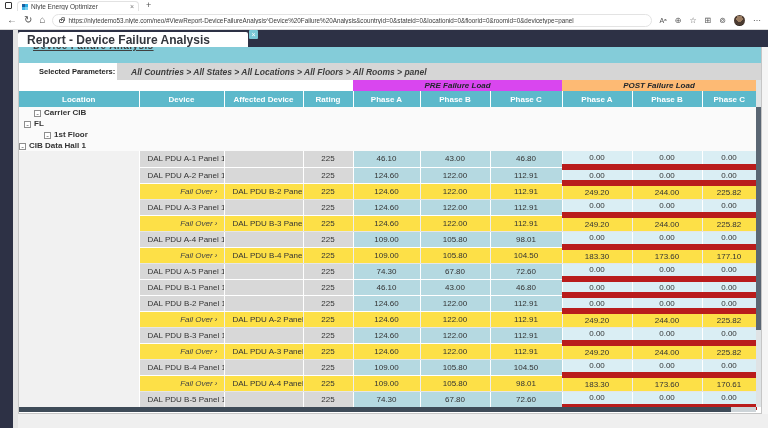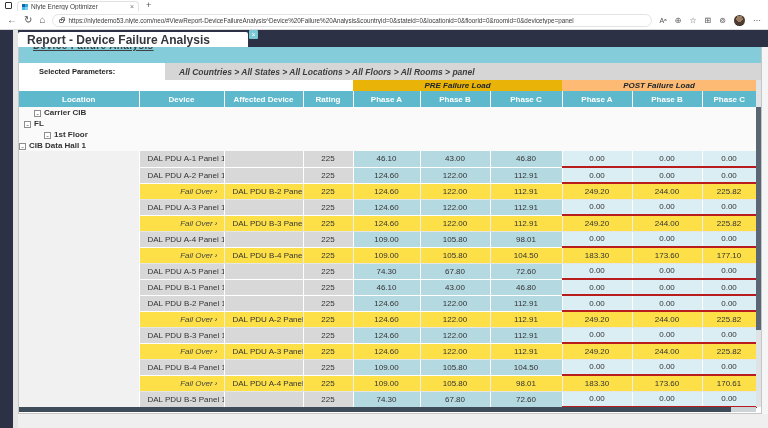--- a/index.html
+++ b/index.html
@@ -47,46 +47,46 @@
   
   .panel { position:absolute; left:18px; top:17px; right:6px; bottom:14px; background:#fff;
            border:1px solid #c6c6c6; border-top:none; }
   .title-band { position:absolute; left:0; right:0; top:0; height:16px; background:#84ccd9; overflow:hidden; }
   .title-band span { position:absolute; left:14px; top:-7px; color:#404040; font-weight:bold;
                      font-size:10px; letter-spacing:0.4px; white-space:nowrap;text-decoration:underline; }
   .params { position:absolute; left:0; right:0; top:16px; height:17px; display:flex;padding-left:16px; }
   .params-label { width:82px; background:#fff; font-size:7.5px; font-weight:bold; color:#1e1e1e;
                   display:flex; align-items:center; padding-left:4px; }
   .params-value { flex:1; background:#d6d6d6; font-size:8.5px; font-weight:bold; font-style:italic;
-                  color:#3c3c3c; display:flex; align-items:center; padding-left:14px; white-space:nowrap; overflow:hidden;margin-left:48px; }
+                  color:#3c3c3c; display:flex; align-items:center; padding-left:14px; white-space:nowrap; overflow:hidden; }
   
   .grid { position:absolute; left:0; top:33px; width:737px; border-collapse:collapse; table-layout:fixed;
           font-size:8px; color:#333; }
   .grid td, .grid th { overflow:hidden; white-space:nowrap; padding:0; }
   tr.ghead { height:11px; }
   tr.ghead th { font-size:8px; font-weight:bold; font-style:italic; color:#20262b; text-align:center; }
   th.gh-blank { background:#fff; }
-  th.gh-pre  { background:#eab308; }
+  th.gh-pre  { background:#d946ef; }
   th.gh-post { background:#fdba74;margin-left:41px; }
   tr.chead { height:16px; }
   tr.chead th { background:#5db9cb; color:#fff; font-size:8px; font-weight:bold; text-align:center;
                 border-right:1px solid rgba(255,255,255,0.55); }
   tr.chead th:last-child { border-right:none; }
   tr.tree-row { height:11px; }
   tr.tree-row td { background:#fafafa; font-weight:bold; font-size:8px; color:#333; }
   .treebox { display:inline-block; width:7px; height:7px; border:1px solid #8e8e8e; background:#fff;
              color:#555; font-size:8px; line-height:5px; text-align:center; margin-right:3px;
              vertical-align:-1px; font-weight:normal; }
   tr.drow { height:16px; }
   td.loc { background:#f1f1f1; border-right:1px solid #fff; }
   tr.dev-row td.c-dev { background:#d8d8d8; padding-left:8px; border-right:1px solid #fff; border-bottom:1px solid #fff; }
   tr.dev-row td.c-aff { background:#d8d8d8; border-right:1px solid #fff; border-bottom:1px solid #fff; }
   tr.dev-row td.c-rat { background:#d8d8d8; text-align:center; border-right:1px solid #fff; border-bottom:1px solid #fff; }
   tr.dev-row td.c-pre { background:#b5d9e1; text-align:center; border-right:1px solid #fff; border-bottom:1px solid #fff; }
-  tr.dev-row td.c-post{ background:#daeef4; text-align:center; border-right:1px solid #fff; border-bottom:2px solid #b91c1c; }
+  tr.dev-row td.c-post{ background:#daeef4; text-align:center; border-right:1px solid #fff; border-bottom:6px solid #b91c1c; }
   tr.fo-row td { background:#fde047; border-bottom:1px solid #e6e6e6; border-right:1px solid #ededed; }
   tr.fo-row td.loc { background:#f1f1f1; border-right:1px solid #fff; border-bottom:none; }
   tr.fo-row td.c-dev { font-style:italic; text-align:right; padding-right:6px; color:#454545; }
   tr.fo-row td.c-aff { padding-left:8px; }
   tr.fo-row td.c-rat, tr.fo-row td.c-pre, tr.fo-row td.c-post { text-align:center; }
   
   .hscroll { position:absolute; left:0; bottom:1px; width:737px; height:5px; background:#cdd4d8; }
   .hthumb { width:712px; height:5px; background:#3e4b58; }
   .vscroll { position:absolute; right:0; top:33px; width:5px; bottom:6px; background:#dfe3e5; }
   .vthumb { position:absolute; top:27px; left:0; width:5px; height:223px; background:#5a6673; }

